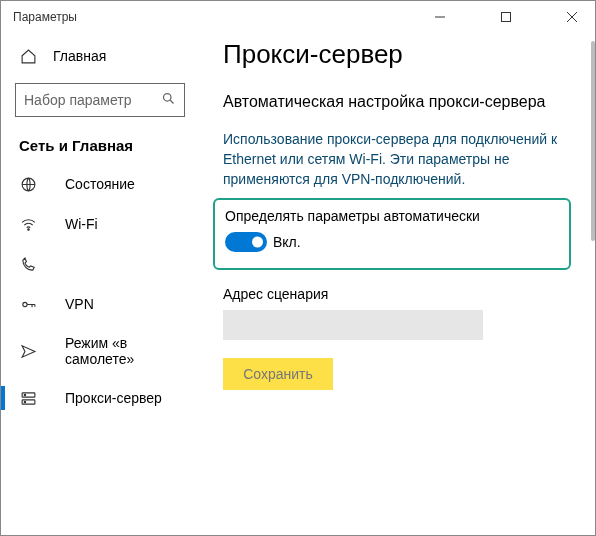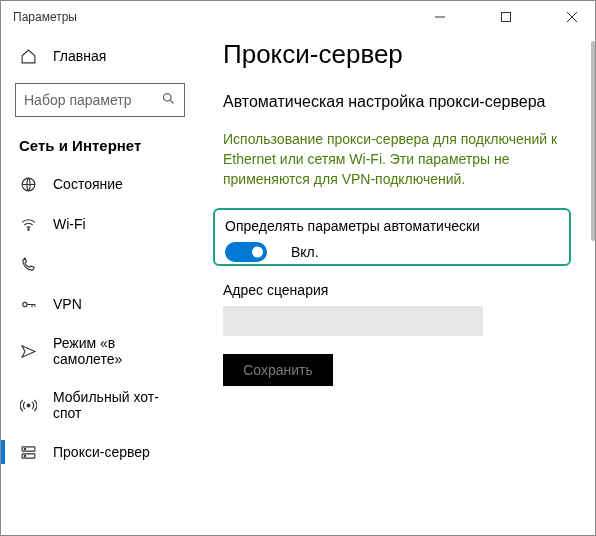--- a/index.html
+++ b/index.html
@@ -60,21 +60,21 @@
     justify-content: space-between;
   }
   .section-title {
     padding: 6px 18px 10px 18px;
     font-weight: 600;
     font-size: 15px;
   }
   .nav-item {
     display: flex;
     align-items: center;
-    gap: 16px;
+    gap: 28px;
     padding: 11px 18px;
     font-size: 14px;
     position: relative;
   }
   .nav-item.active::before {
     content: "";
     position: absolute;
     left: 0;
     top: 8px;
     bottom: 8px;
@@ -102,41 +102,41 @@
   }
   .main h2 {
     font-weight: 400;
     font-size: 16px;
     margin-bottom: 16px;
     line-height: 1.3;
   }
   .desc {
     font-size: 14px;
     line-height: 1.45;
-    margin-bottom: 18px;
-    color: #4d7c0f;
+    margin-bottom: 8px;
+    color: #0c4a6e;
   }
   .setting-block {
     margin-bottom: 16px;
   }
   .setting-block.highlight {
     border: 2px solid #1fa088;
     border-radius: 6px;
-    padding: 8px 10px 2px 10px;
+    padding: 8px 10px 16px 10px;
     margin-left: -10px;
     margin-right: 4px;
   }
   .setting-label {
     font-size: 14px;
     margin-bottom: 8px;
   }
   .toggle-row {
     display: flex;
     align-items: center;
-    gap: 24px;
+    gap: 6px;
   }
   .toggle {
     width: 42px;
     height: 20px;
     border-radius: 10px;
     position: relative;
   }
   .toggle.on {
     background: #0078d4;
   }
@@ -171,21 +171,21 @@
   .text-input {
     width: 260px;
     height: 30px;
     background: #e6e6e6;
     border: none;
   }
   .save-btn {
     margin-top: 18px;
     width: 110px;
     height: 32px;
-    background: #000000;
+    background: #fde047;
     color: #777;
     border: none;
     font-size: 14px;
     display: flex;
     align-items: center;
     justify-content: center;
   }
   .scrollbar-track {
     position: absolute;
     right: 0;
@@ -235,21 +235,21 @@
     <div class="search-box">
       <span>Набор параметр</span>
       <span>
         <svg width="15" height="15" viewBox="0 0 24 24" fill="none" stroke="#666" stroke-width="2">
             <circle cx="10" cy="10" r="6"></circle>
             <line x1="20" y1="20" x2="14.5" y2="14.5"></line>
           </svg>
       </span>
     </div>
 
-    <div class="section-title">Сеть и Интернет</div>
+    <div class="section-title">Сеть и Главная</div>
 
     <div class="nav-item">
       <span class="nav-icon">
         <svg width="17" height="17" viewBox="0 0 24 24" fill="none" stroke="#333" stroke-width="1.6">
             <circle cx="12" cy="12" r="9"></circle>
             <path d="M3 12h18M12 3c3 3 3 15 0 18M12 3c-3 3-3 15 0 18"></path>
           </svg>
       </span>
       <span>Состояние</span>
     </div>
@@ -284,29 +284,20 @@
 
     <div class="nav-item">
       <span class="nav-icon">
         <svg width="17" height="17" viewBox="0 0 24 24" fill="none" stroke="#333" stroke-width="1.6">
             <path d="M21 12 3 20l4-8-4-8 18 8Z"></path>
           </svg>
       </span>
       <span>Режим «в самолете»</span>
     </div>
 
-    <div class="nav-item">
-      <span class="nav-icon">
-        <svg width="17" height="17" viewBox="0 0 24 24" fill="none" stroke="#333" stroke-width="1.6">
-            <circle cx="12" cy="12" r="2" fill="#333"></circle>
-            <path d="M7 17c-3-3-3-7 0-10M17 7c3 3 3 7 0 10M4 20c-5-5-5-11 0-16M20 4c5 5 5 11 0 16"></path>
-          </svg>
-      </span>
-      <span>Мобильный хот-спот</span>
-    </div>
 
     <div class="nav-item active">
       <span class="nav-icon">
         <svg width="17" height="17" viewBox="0 0 24 24" fill="none" stroke="#333" stroke-width="1.6">
             <rect x="3" y="4" width="18" height="6" rx="1"></rect>
             <rect x="3" y="14" width="18" height="6" rx="1"></rect>
             <circle cx="7" cy="7" r="1" fill="#333"></circle>
             <circle cx="7" cy="17" r="1" fill="#333"></circle>
           </svg>
       </span>

